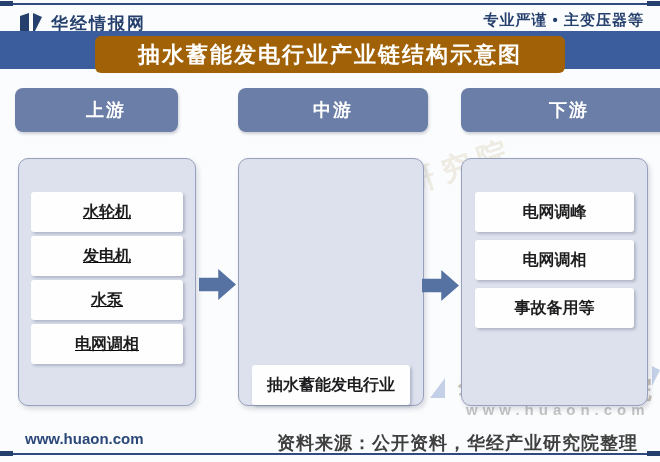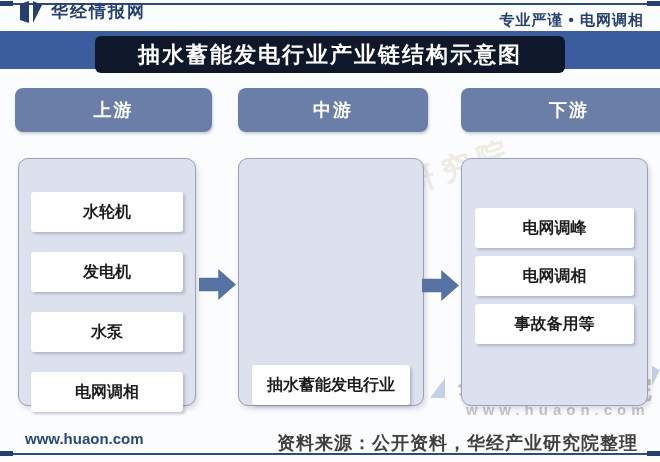--- a/index.html
+++ b/index.html
@@ -9,57 +9,57 @@
   
   .top-line{position:absolute;top:3px;left:0;right:0;height:2px;background:#2e4a80;}
   .bottom-line{position:absolute;top:453px;left:0;right:0;height:2px;background:#2e4a80;}
   .dash{position:absolute;width:13px;height:5px;background:#253f6e;}
   .dash.tl{top:1px;left:0;}
   .dash.tr{top:1px;right:0;}
   .dash.bl{top:451px;left:0;}
   .dash.br{top:451px;right:0;}
 
   
-  .brand{position:absolute;top:0;left:18px;display:flex;align-items:center;gap:7px;color:#26406e;}
+  .brand{position:absolute;top:12px;left:18px;display:flex;align-items:center;gap:7px;color:#26406e;}
   .brand .logo{width:26px;height:22px;display:block;}
   .brand .name{font-size:17px;font-weight:700;letter-spacing:2px;}
   .slogan{position:absolute;top:11px;right:16px;color:#26406e;font-size:15px;font-weight:700;letter-spacing:1px;}
 
   
   .title-bar{position:absolute;top:31px;left:0;right:0;height:38px;background:#3b5d9e;}
-  .title-box{position:absolute;top:36px;left:95px;width:470px;height:37px;background:#0f172a;
+  .title-box{position:absolute;top:36px;left:95px;width:470px;height:37px;background:#a16207;
              border-radius:6px;display:flex;align-items:center;justify-content:center;
              color:#ffffff;font-size:22px;font-weight:700;letter-spacing:2px;}
 
   
   .wm-diag{position:absolute;left:255px;top:170px;font-size:30px;font-weight:700;
            color:rgba(208,196,166,0.30);transform:rotate(-18deg);letter-spacing:8px;white-space:nowrap;}
   .wm-inst{position:absolute;left:458px;top:372px;font-size:26px;font-weight:700;
            color:rgba(158,148,126,0.55);letter-spacing:2px;white-space:nowrap;}
   .wm-site{position:absolute;left:466px;top:401px;font-size:15px;font-weight:700;
            color:rgba(150,150,150,0.55);letter-spacing:5px;white-space:nowrap;}
   .wm-tri{position:absolute;background:#7e9ccb;opacity:.45;}
   .wm-tri.t1{left:430px;top:378px;width:15px;height:20px;clip-path:polygon(0 100%,100% 0,100% 100%);}
   .wm-tri.t2{left:652px;top:366px;width:8px;height:20px;clip-path:polygon(0 0,100% 20%,0 100%);}
 
   
   .stage{position:absolute;top:88px;height:44px;border-radius:8px;background:#6b7ea8;
          display:flex;align-items:center;justify-content:center;color:#fff;
          font-size:18px;font-weight:700;letter-spacing:2px;box-shadow:1px 2px 3px rgba(60,70,100,.25);}
-  .stage.s1{left:15px;width:197px;}
+  .stage.s1{left:15px;width:144px;padding-left:19px;}
   .stage.s2{left:238px;width:190px;}
   .stage.s3{left:461px;width:216px;}
 
   
   .panel{position:absolute;top:158px;height:248px;background:#dde1ed;border:1px solid #97a0bc;
          border-radius:10px;box-shadow:2px 3px 5px rgba(70,80,110,.20);
          display:flex;flex-direction:column;align-items:center;box-sizing:border-box;}
-  .panel.p1{left:18px;width:178px;padding:33px 0 29px;gap:20px;}
+  .panel.p1{left:18px;width:178px;padding:33px 0 29px;gap:4px;text-decoration:underline;}
   .panel.p2{left:238px;width:186px;justify-content:flex-end;}
-  .panel.p3{left:461px;width:187px;padding:49px 0 29px;gap:8px;}
+  .panel.p3{left:461px;width:187px;padding:33px 0 29px;gap:8px;}
   .node{width:86%;height:40px;background:#fefefe;border-radius:3px;flex:0 0 auto;
         display:flex;align-items:center;justify-content:center;
         font-size:16px;font-weight:700;color:#1d1d1f;
         box-shadow:2px 2px 3px rgba(110,120,150,.40);}
 
   
   .arrow{position:absolute;width:37px;height:31px;background:#5672a2;
          clip-path:polygon(0 28%,52% 28%,52% 0,100% 50%,52% 100%,52% 72%,0 72%);}
   .arrow.a1{left:199px;top:269px;}
   .arrow.a2{left:422px;top:270px;}
@@ -77,21 +77,21 @@
   <div class="dash tl"></div>
   <div class="dash tr"></div>
 
   <div class="brand">
     <svg class="logo" viewBox="0 0 26 22">
       <polygon points="2,3 11,0 11,22 2,19" fill="#26406e"></polygon>
       <polygon points="15,0 24,4 15,22" fill="#26406e"></polygon>
     </svg>
     <span class="name">华经情报网</span>
   </div>
-  <div class="slogan">专业严谨 • 电网调相</div>
+  <div class="slogan">专业严谨 • 主变压器等</div>
 
   <div class="title-bar"></div>
   <div class="title-box">抽水蓄能发电行业产业链结构示意图</div>
 
   <div class="wm-diag">华经产业研究院</div>
   <div class="wm-inst">华经产业研究院</div>
   <div class="wm-site">www.huaon.com</div>
   <div class="wm-tri t1"></div>
   <div class="wm-tri t2"></div>
 

